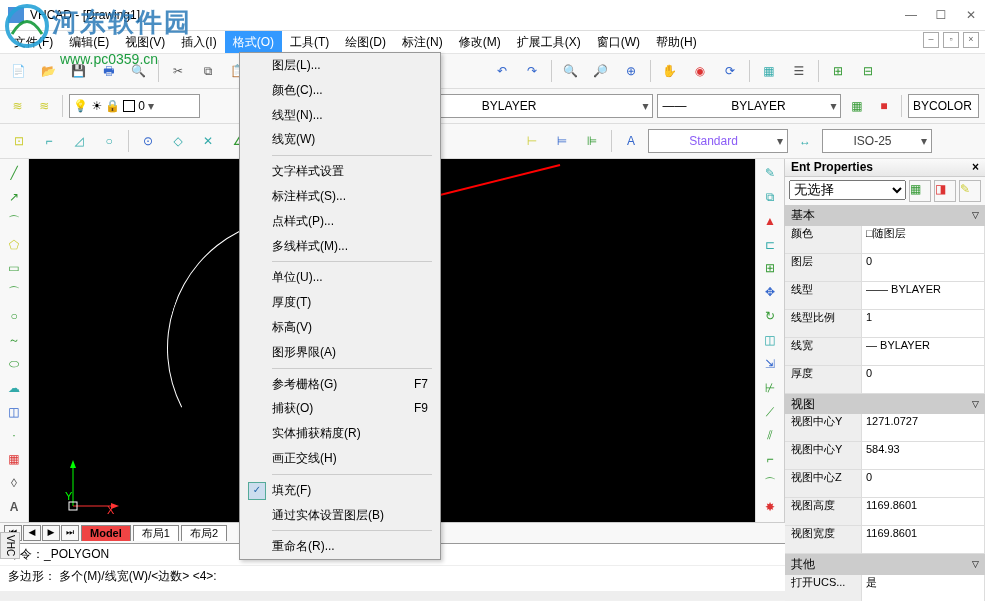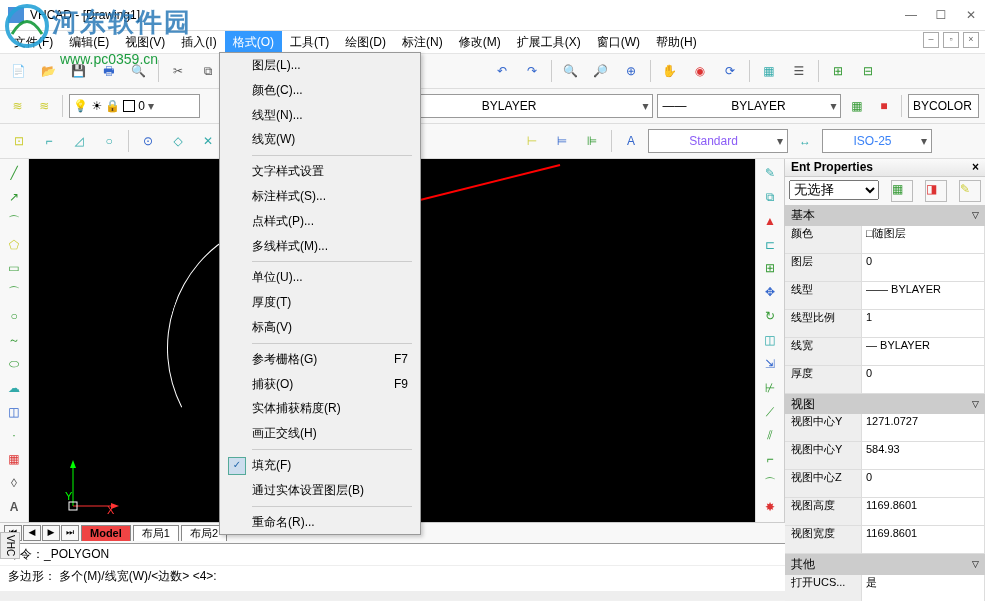--- a/index.html
+++ b/index.html
@@ -29,38 +29,38 @@
 .sq{width:10px;height:10px;border:1px solid #000}
 .main{display:flex;height:363px}
 .ltool{width:28px;background:#f8f8f8;border-right:1px solid #ddd;display:flex;flex-direction:column;align-items:center;gap:3px;padding:4px 0}
 .ltool .tbtn{width:22px;height:20px}
 .canvas{flex:1;background:#000;position:relative}
 .rtool{width:28px;background:#f8f8f8;display:flex;flex-direction:column;align-items:center;gap:3px;padding:4px 0;border-left:1px solid #ddd}
 .rtool .tbtn{width:22px;height:20px}
 .props{width:200px;background:#f8f8f8;border-left:1px solid #ccc;display:flex;flex-direction:column}
 .props-hdr{height:22px;background:linear-gradient(#fafafa,#e8e8e8);border-bottom:1px solid #ccc;display:flex;align-items:center;padding:0 6px;font-weight:bold}
 .props-hdr .x{margin-left:auto;cursor:pointer}
-.props-sel{height:26px;padding:3px 4px;display:flex;gap:12px}
+.props-sel{height:26px;padding:3px 4px;display:flex;gap:3px}
 .props-sel select{flex:1;height:20px}
 .props-sel .ic{width:20px;height:20px;border:1px solid #bbb}
 .grp-hdr{background:#ccc;padding:2px 6px;display:flex;align-items:center}
 .grp-hdr .tri{margin-left:auto;font-size:9px}
 .prop-row{display:flex;height:28px;font-size:11px}
 .prop-row .k{width:70px;background:#eee;border-bottom:1px solid #ddd;padding-left:6px}
 .prop-row .v{flex:1;background:#fff;border:1px solid #ddd;border-top:none;padding-left:4px}
 .tabs{height:20px;background:#f8f8f8;border-top:1px solid #ccc;display:flex;align-items:center;padding-left:4px}
 .tab-nav{display:flex;gap:1px}
 .tab-nav div{width:16px;height:14px;border:1px solid #888;font-size:9px;text-align:center;line-height:12px}
 .tab{padding:0 8px;border:1px solid #888;border-bottom:none;background:#fff;margin-left:2px;font-size:11px}
 .tab.active{background:#ef4444;font-weight:bold}
 .cmd{background:#fff;border-top:1px solid #999}
 .cmd-line{padding:2px 8px;border-bottom:1px solid #eee;font-size:12px}
 .vhc{position:absolute;left:0;bottom:42px;writing-mode:vertical-lr;font-size:10px;background:#eee;border:1px solid #bbb;padding:2px}
 .status{height:8px;background:#eee}
-.dropdown{position:absolute;left:219px;top:52px;width:200px;background:#f0f0f0;border:1px solid #999;box-shadow:2px 2px 4px rgba(0,0,0,.2);z-index:100}
+.dropdown{position:absolute;left:239px;top:52px;width:200px;background:#f0f0f0;border:1px solid #999;box-shadow:2px 2px 4px rgba(0,0,0,.2);z-index:100}
 .dd-item{padding:4px 8px 4px 32px;cursor:pointer;position:relative}
 .dd-sep{height:1px;background:#ccc;margin:3px 8px 3px 32px}
 .dd-short{position:absolute;right:12px}
 .dd-check{position:absolute;left:8px;top:4px;width:16px;height:16px;background:#cde;border:1px solid #5a9;text-align:center;font-size:10px;color:#26a}
 svg.arrow{position:absolute;z-index:90;pointer-events:none}
 .watermark{position:absolute;left:0;top:6px;font-size:26px;font-weight:bold;color:#2a7ab8;opacity:.85;z-index:200;letter-spacing:2px;font-family:Liberation Mono, monospace}
 .watermark2{position:absolute;left:60px;top:50px;font-size:14px;color:#1d9d3f;z-index:200}
 .wm-logo{position:absolute;left:2px;top:4px;width:50px;height:44px;z-index:199;opacity:.9}
 .axis-y{position:absolute;left:36px;bottom:18px;color:#0f0;font-size:11px}
 .axis-x{position:absolute;left:78px;bottom:4px;color:#f33;font-size:11px}
@@ -186,21 +186,21 @@
   <div class="tbtn c-blu">⊨</div>
   <div class="tbtn c-grn">⊫</div>
   <div class="sep"></div>
   <div class="tbtn c-blu">A</div>
   <div class="layer-combo w3">
     <span class="txt" style="color:#8b5cf6">Standard</span>
       <span class="dd">▾</span>
   </div>
   <div class="tbtn c-cyn">↔</div>
   <div class="layer-combo w4">
-    <span class="txt" style="color:#3b82f6">ISO-25</span>
+    <span class="txt" style="color:#404040">ISO-25</span>
       <span class="dd">▾</span>
   </div>
 </div>
 
 <div class="main">
   <div class="ltool">
     <div class="tbtn c-grn">╱</div>
     <div class="tbtn c-grn">↗</div>
     <div class="tbtn c-grn">⌒</div>
     <div class="tbtn c-yel">⬠</div>
@@ -362,20 +362,21 @@
     <div class="dd-item">线宽(W)</div>
     <div class="dd-sep"></div>
     <div class="dd-item">文字样式设置</div>
     <div class="dd-item">标注样式(S)...</div>
     <div class="dd-item">点样式(P)...</div>
     <div class="dd-item">多线样式(M)...</div>
     <div class="dd-sep"></div>
     <div class="dd-item">单位(U)...</div>
     <div class="dd-item">厚度(T)</div>
     <div class="dd-item">标高(V)</div>
+    <div class="dd-item">图形界限(A)</div>
     <div class="dd-sep"></div>
     <div class="dd-item">参考栅格(G)<span class="dd-short">F7</span></div>
     <div class="dd-item">捕获(O)<span class="dd-short">F9</span></div>
     <div class="dd-item">实体捕获精度(R)</div>
     <div class="dd-item">画正交线(H)</div>
     <div class="dd-sep"></div>
     <div class="dd-item">填充(F)<span class="dd-check">✓</span></div>
     <div class="dd-item">通过实体设置图层(B)</div>
     <div class="dd-sep"></div>
     <div class="dd-item">重命名(R)...</div>

